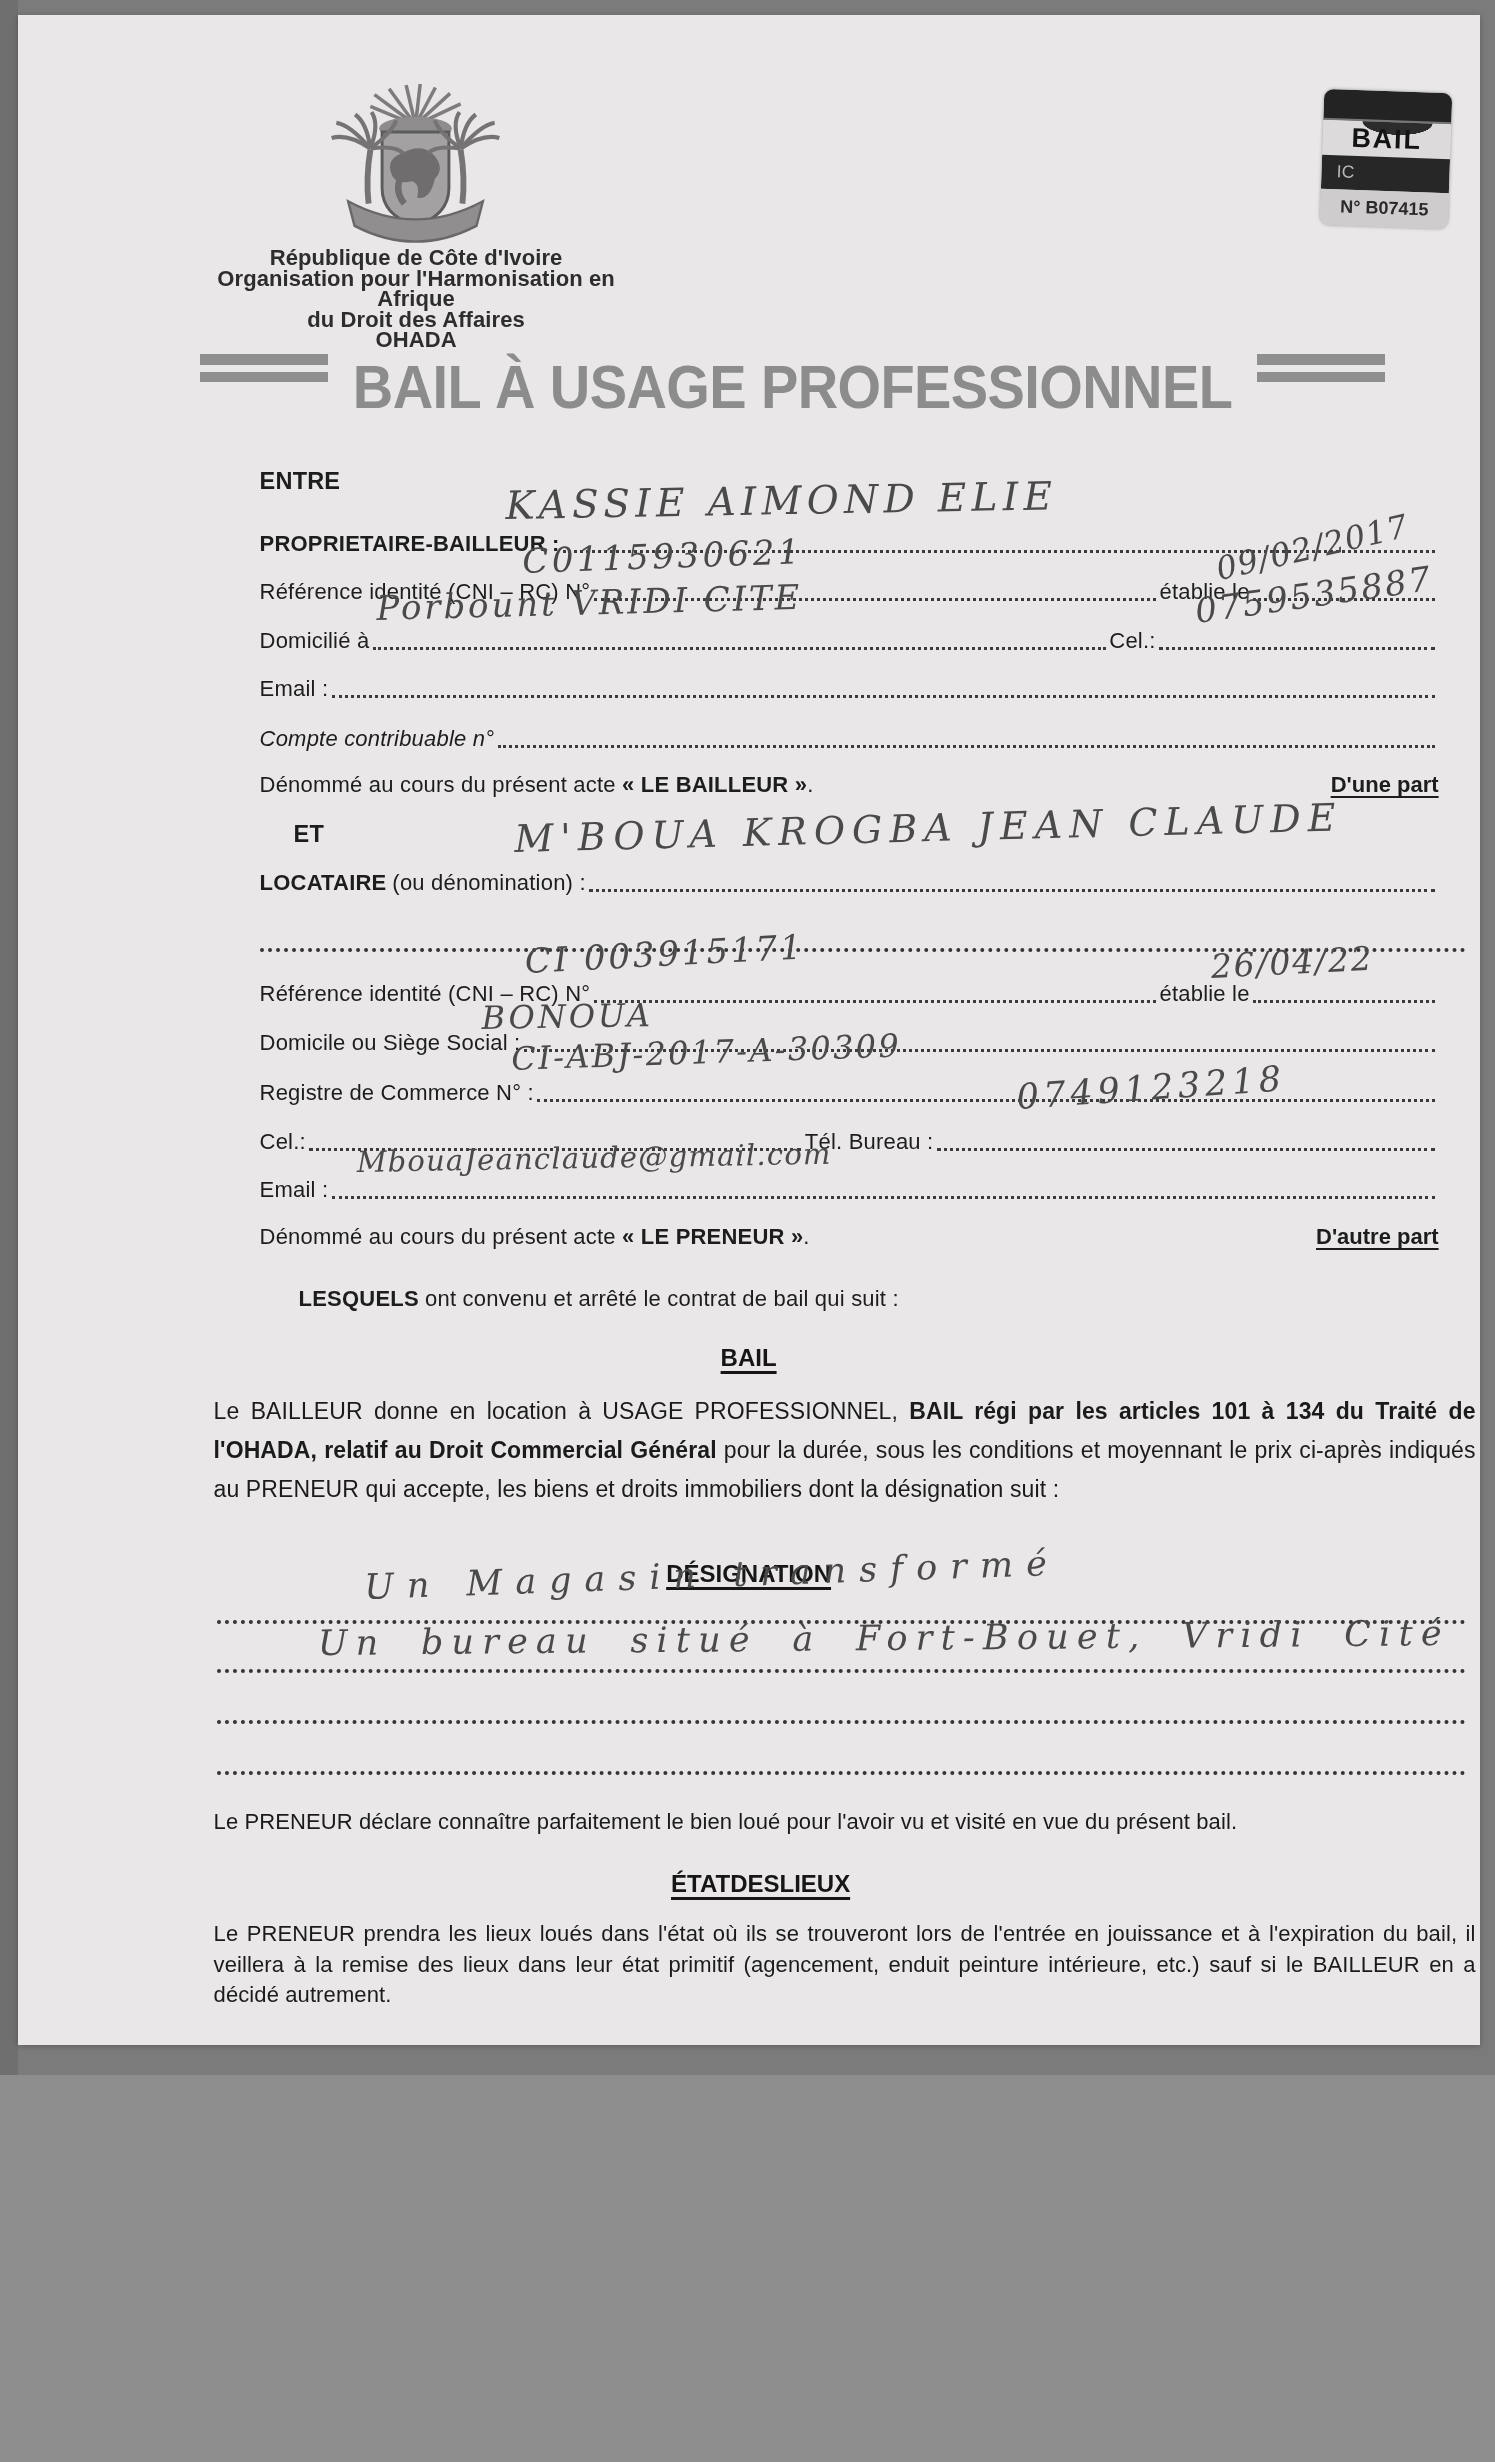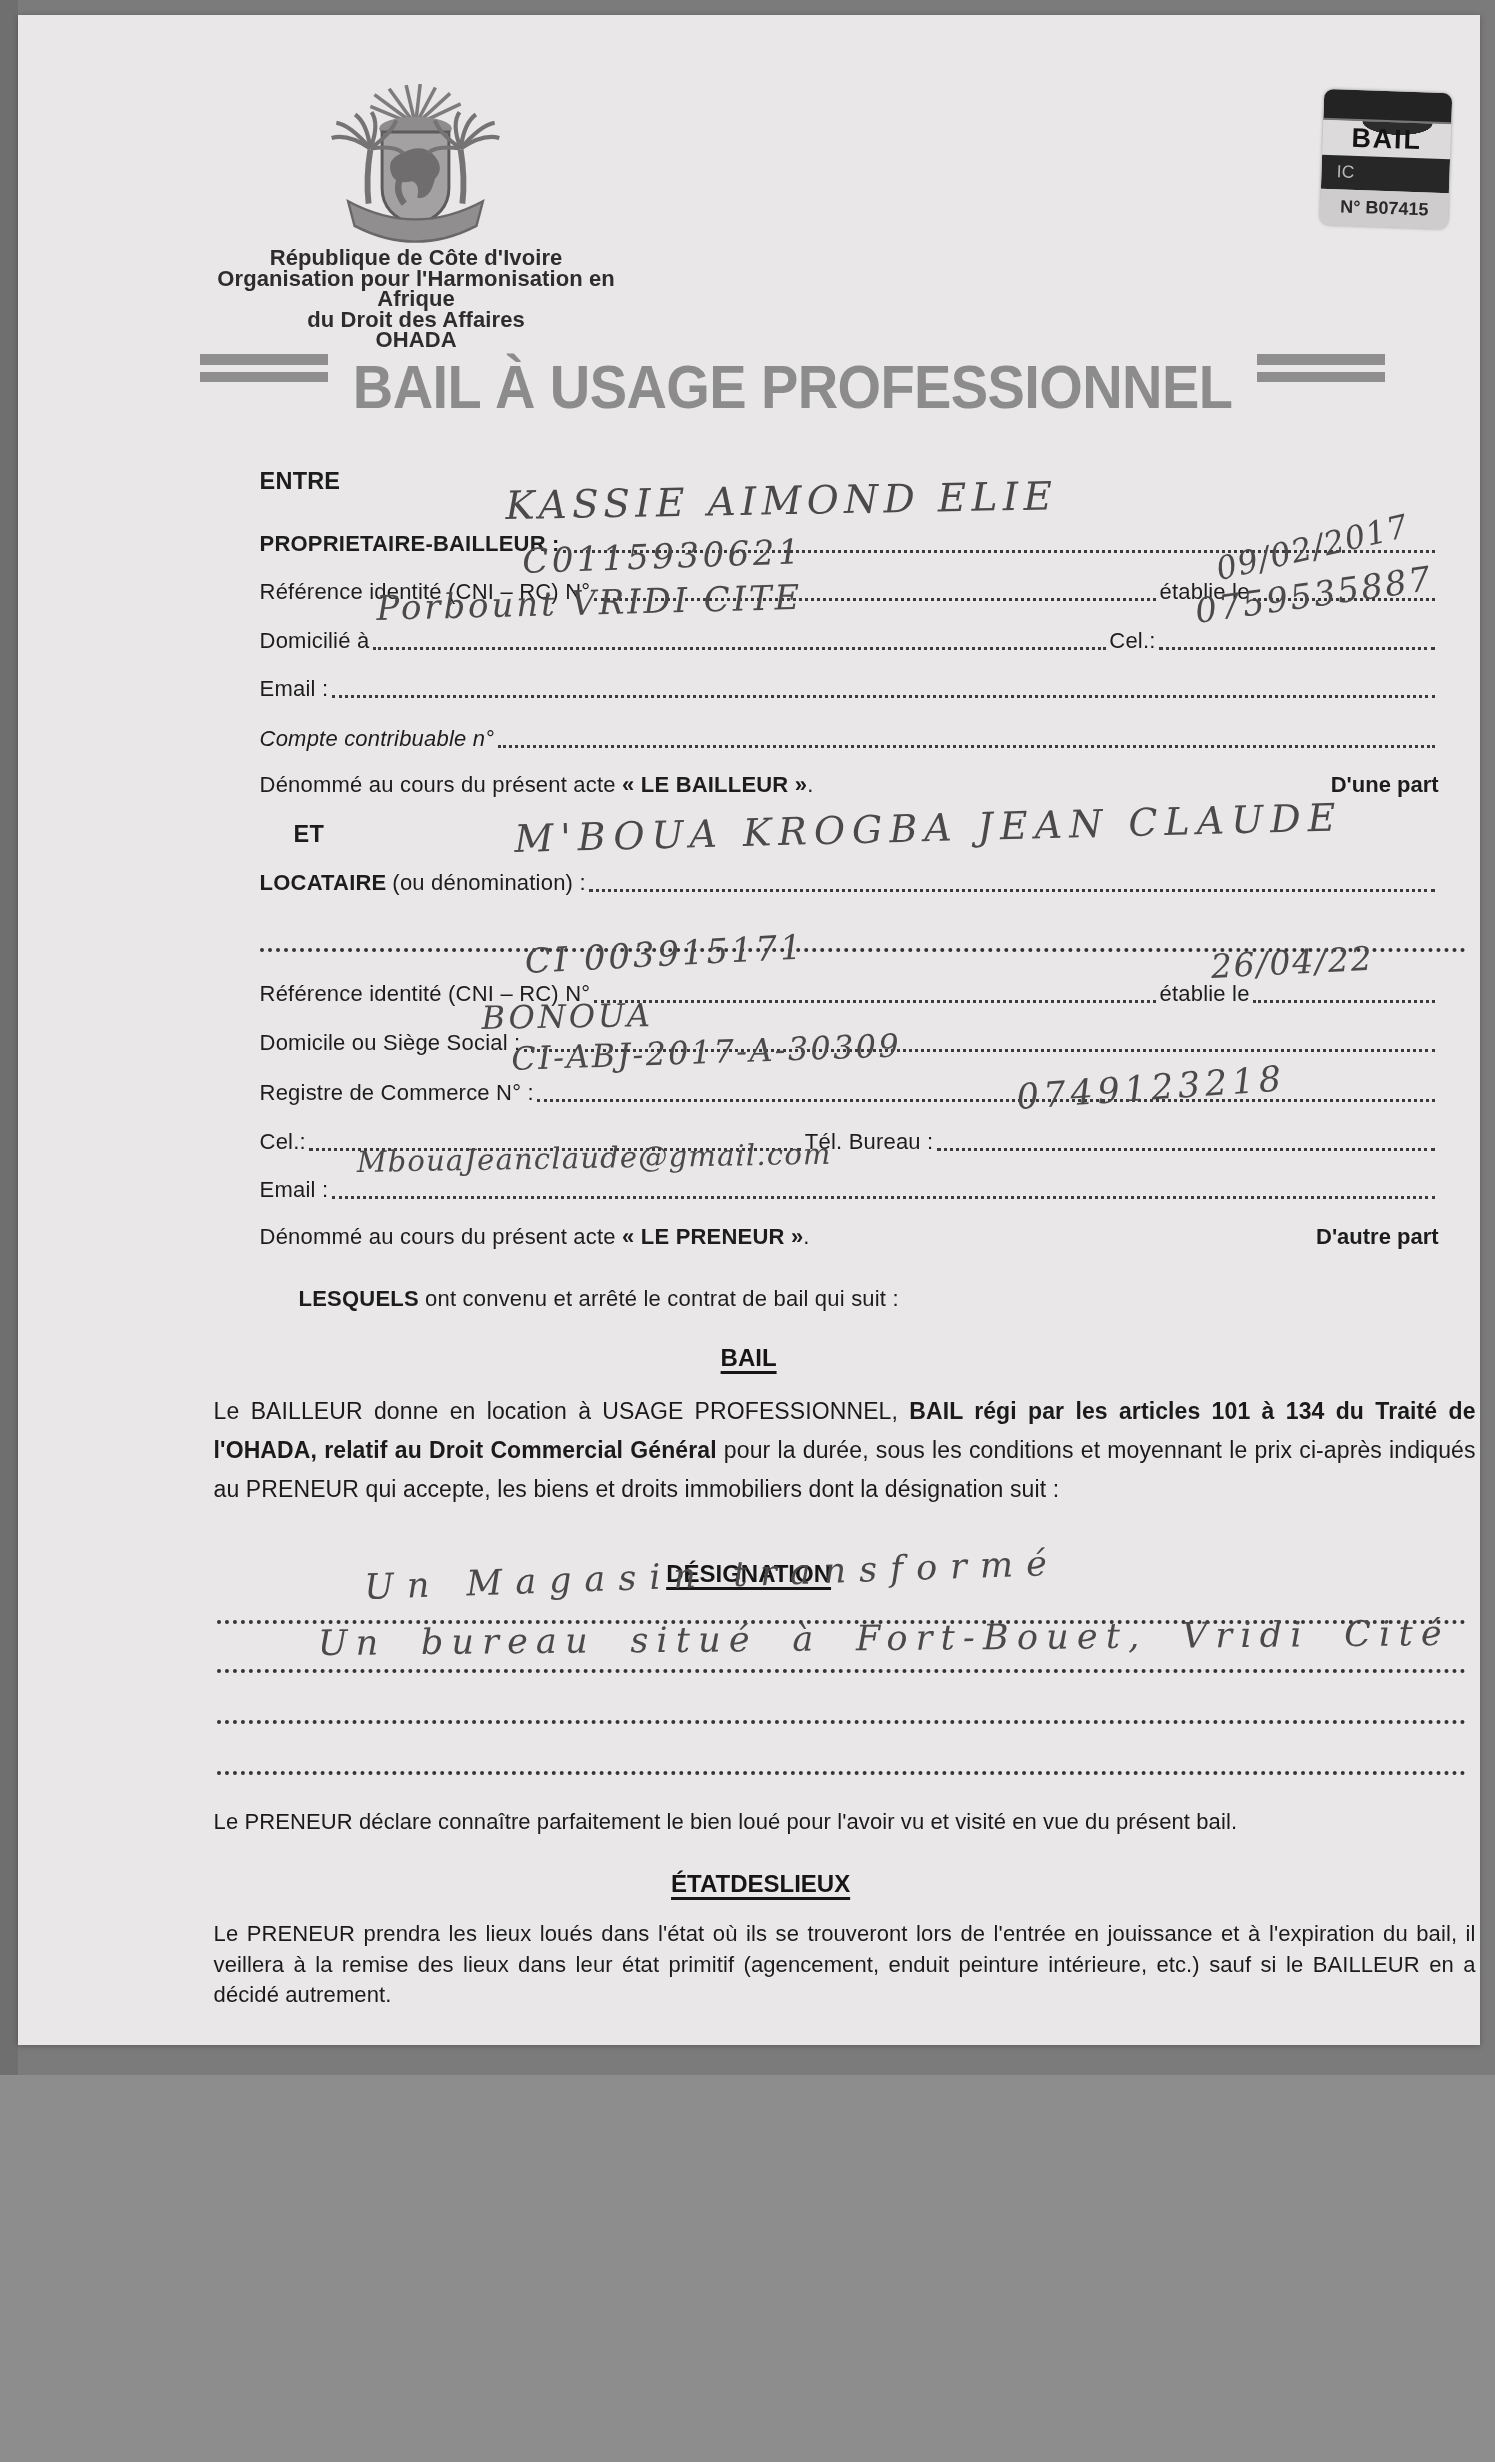--- a/index.html
+++ b/index.html
@@ -56,21 +56,21 @@
   .row {
     position: absolute; left: 242px; right: 41px;
     display: flex; align-items: flex-end; font-size: 22px; color: #1d1d1d;
   }
   .lbl { white-space: nowrap; letter-spacing: 0.2px; }
   .b { font-weight: bold; }
   .dots { flex: 1 1 auto; border-bottom: 3.5px dotted #3b3b3b; height: 0; margin: 0 3.5px 4.1px 3.5px; }
   .dots.fixed { flex: 0 0 auto; }
   .dotrow { position: absolute; left: 199px; right: 14px; border-bottom: 4.1px dotted #353535; }
   .between { justify-content: space-between; }
-  .part-label { font-weight: bold; text-decoration-thickness: 2.3px; text-underline-offset: 4.1px; white-space: nowrap; }
+  .part-label { font-weight: bold; text-decoration: underline; text-decoration-thickness: 2.3px; text-underline-offset: 4.1px; white-space: nowrap; }
 
   
   .hand {
     position: absolute; font-family: "DejaVu Serif", serif; font-style: italic;
     color: #4b4a4a; white-space: nowrap; transform-origin: left bottom;
   }
 
   
   .heading { position: absolute; left: 0; width: 100%; text-align: center; font-size: 24px; font-weight: bold; color: #161616; }
   .heading span { text-decoration: underline; text-decoration-thickness: 2.9px; text-underline-offset: 4.7px; }

